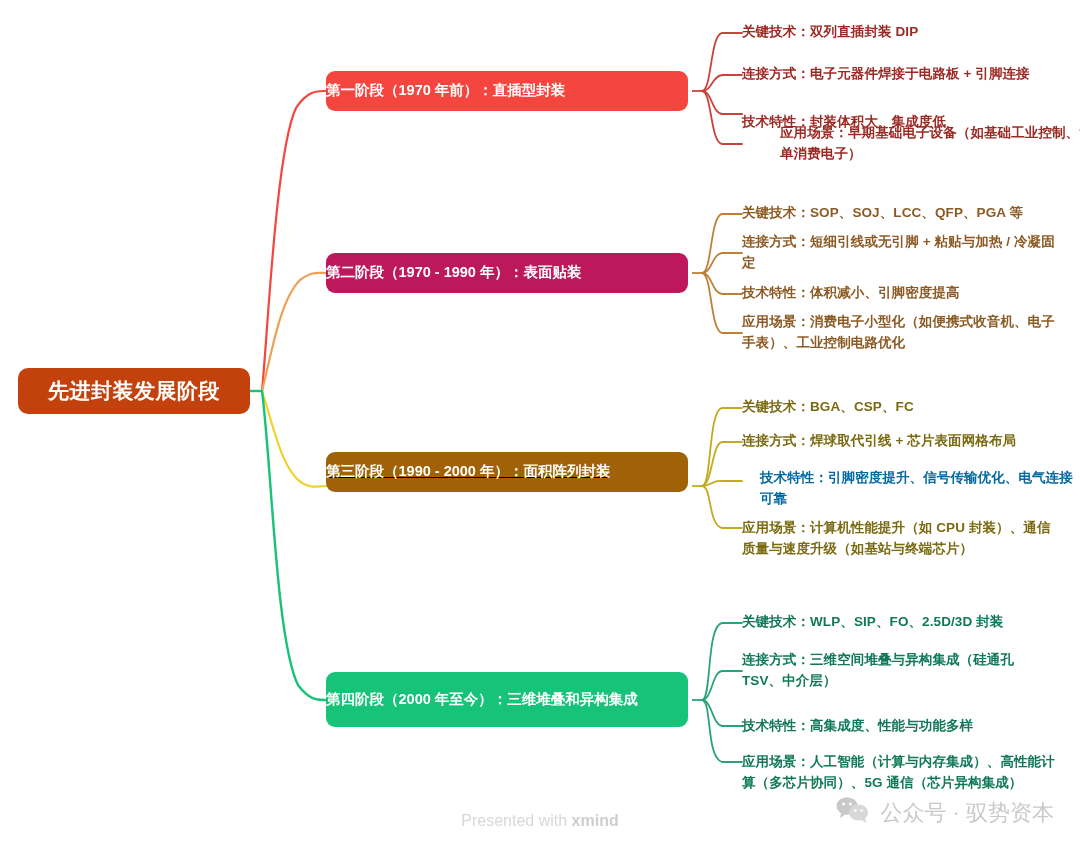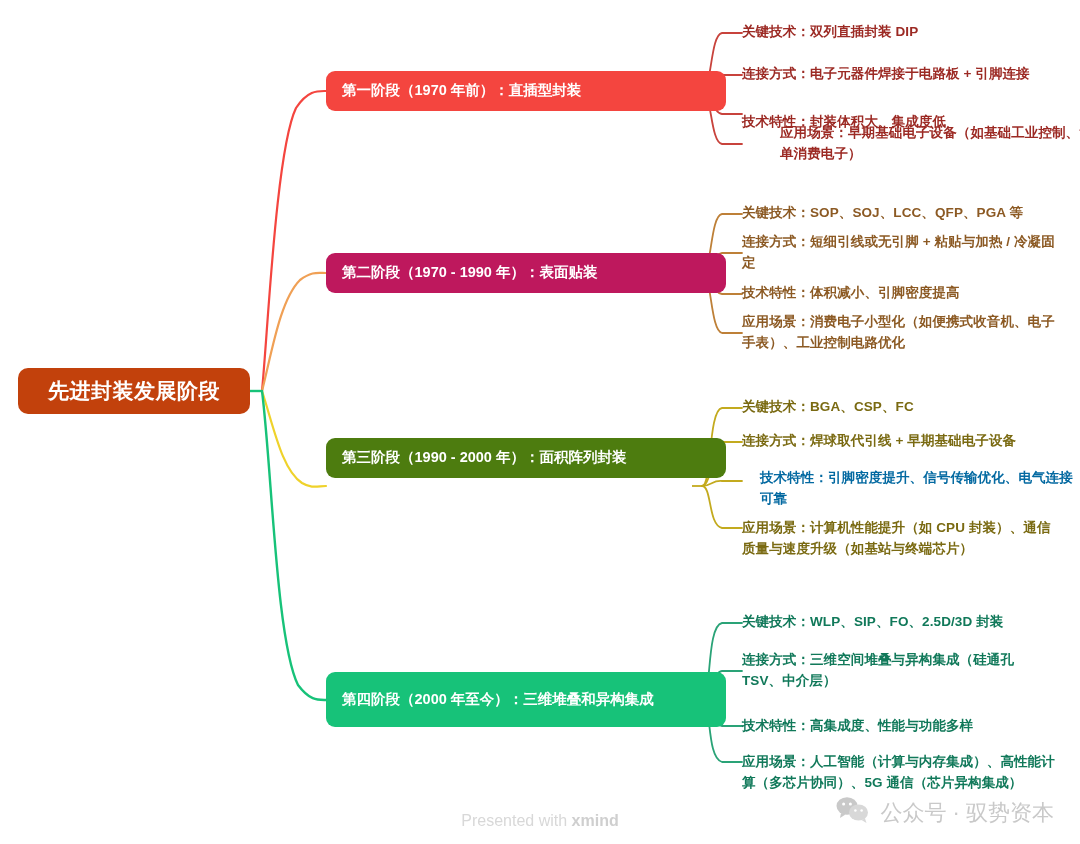--- a/index.html
+++ b/index.html
@@ -42,36 +42,36 @@
     font-size: 21px;
     font-weight: bold;
     letter-spacing: 0.5px;
     white-space: nowrap;
   }
 
   
   .stage-node {
     position: absolute;
     left: 326px;
-    width: 400px;
+    width: 362px;
     border-radius: 9px;
     display: flex;
     align-items: center;
-    padding: 0 16px;
+    padding: 0 0;
     z-index: 5;
   }
   .stage-label {
     color: #ffffff;
     font-size: 14.5px;
     font-weight: bold;
     line-height: 1.5;
   }
   #stage-0 { top: 71px;  height: 40px; background: #F4453F; }
   #stage-1 { top: 253px; height: 40px; background: #be185d; }
-  #stage-2 { top: 438px; height: 40px; background: #4d7c0f; }
+  #stage-2 { top: 452px; height: 40px; background: #a16207; text-decoration: underline; }
   #stage-3 { top: 672px; height: 55px; background: #17C279; }
 
   
   .leaf {
     position: absolute;
     z-index: 4;
     font-size: 13.5px;
     font-weight: bold;
     line-height: 1.52;
     letter-spacing: 0.1px;
@@ -183,21 +183,21 @@
     <span class="k">应用场景：</span><span class="v">消费电子小型化（如便携式收音机、电子手表）、工业控制电路优化</span>
   </div>
 
   <div class="stage-node" id="stage-2">
     <span class="stage-label">第三阶段（1990 - 2000 年）：面积阵列封装</span>
   </div>
   <div class="leaf" style="left:742px; top:397px; width:330px; color:#7A6A12;">
     <span class="k">关键技术：</span><span class="v">BGA、CSP、FC</span>
   </div>
   <div class="leaf" style="left:742px; top:431px; width:330px; color:#7A6A12;">
-    <span class="k">连接方式：</span><span class="v">焊球取代引线 + 早期基础电子设备</span>
+    <span class="k">连接方式：</span><span class="v">焊球取代引线 + 芯片表面网格布局</span>
   </div>
   <div class="leaf" style="left:760px; top:468px; width:322px; color:#0369a1;">
     <span class="k">技术特性：</span><span class="v">引脚密度提升、信号传输优化、电气连接可靠</span>
   </div>
   <div class="leaf" style="left:742px; top:518px; width:322px; color:#7A6A12;">
     <span class="k">应用场景：</span><span class="v">计算机性能提升（如 CPU 封装）、通信质量与速度升级（如基站与终端芯片）</span>
   </div>
 
   <div class="stage-node" id="stage-3">
     <span class="stage-label">第四阶段（2000 年至今）：三维堆叠和异构集成</span>

